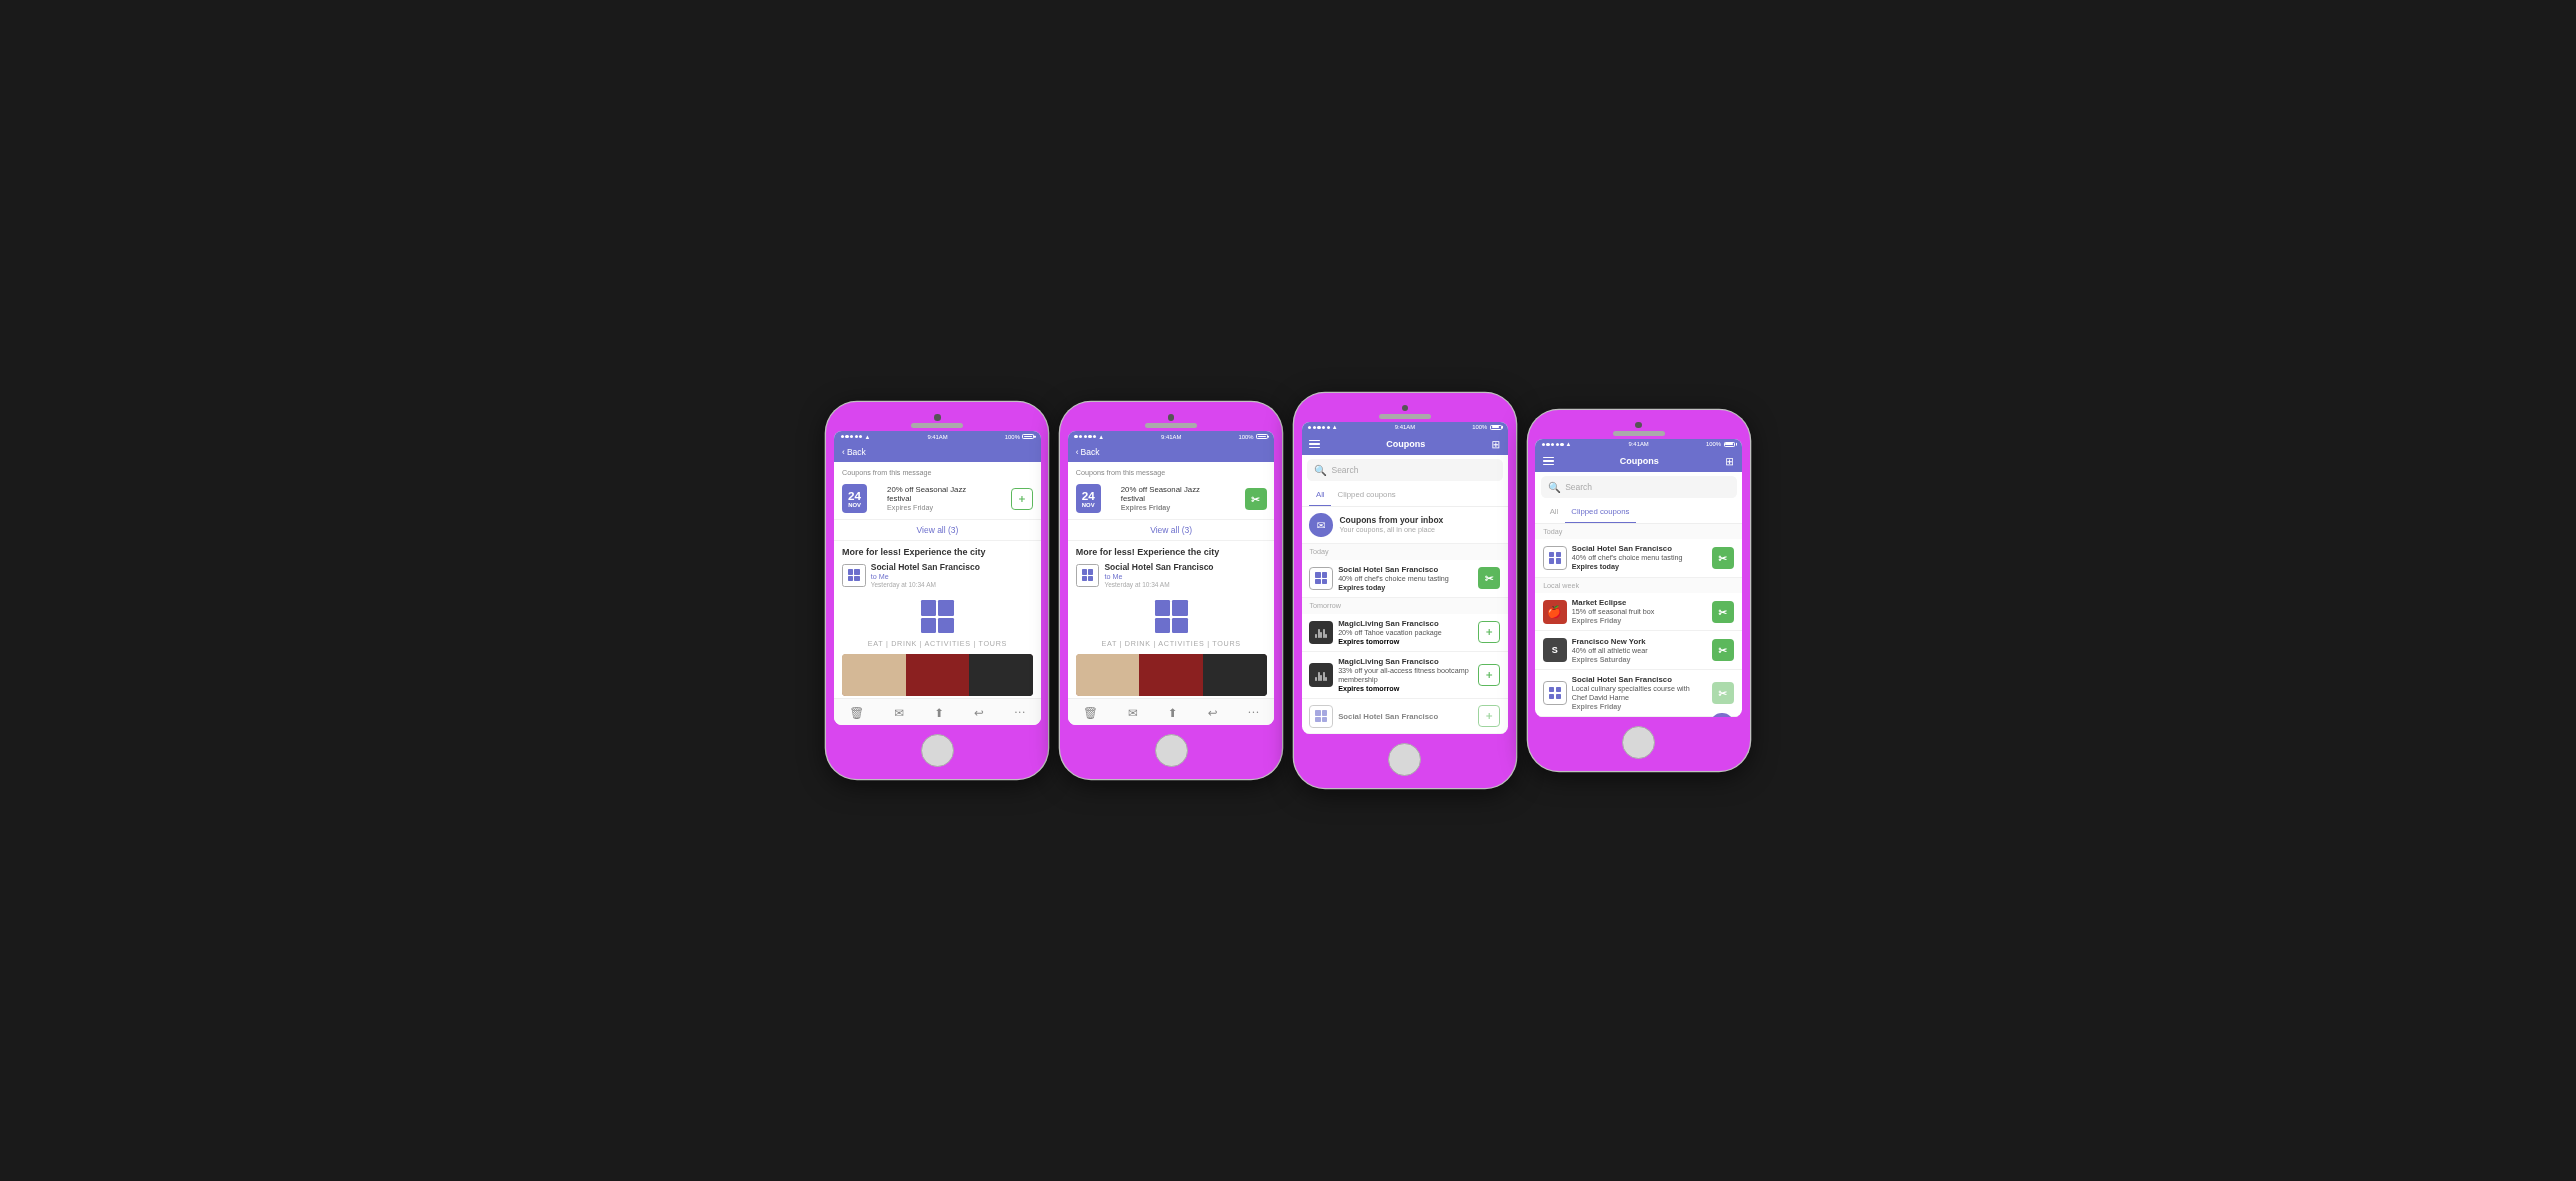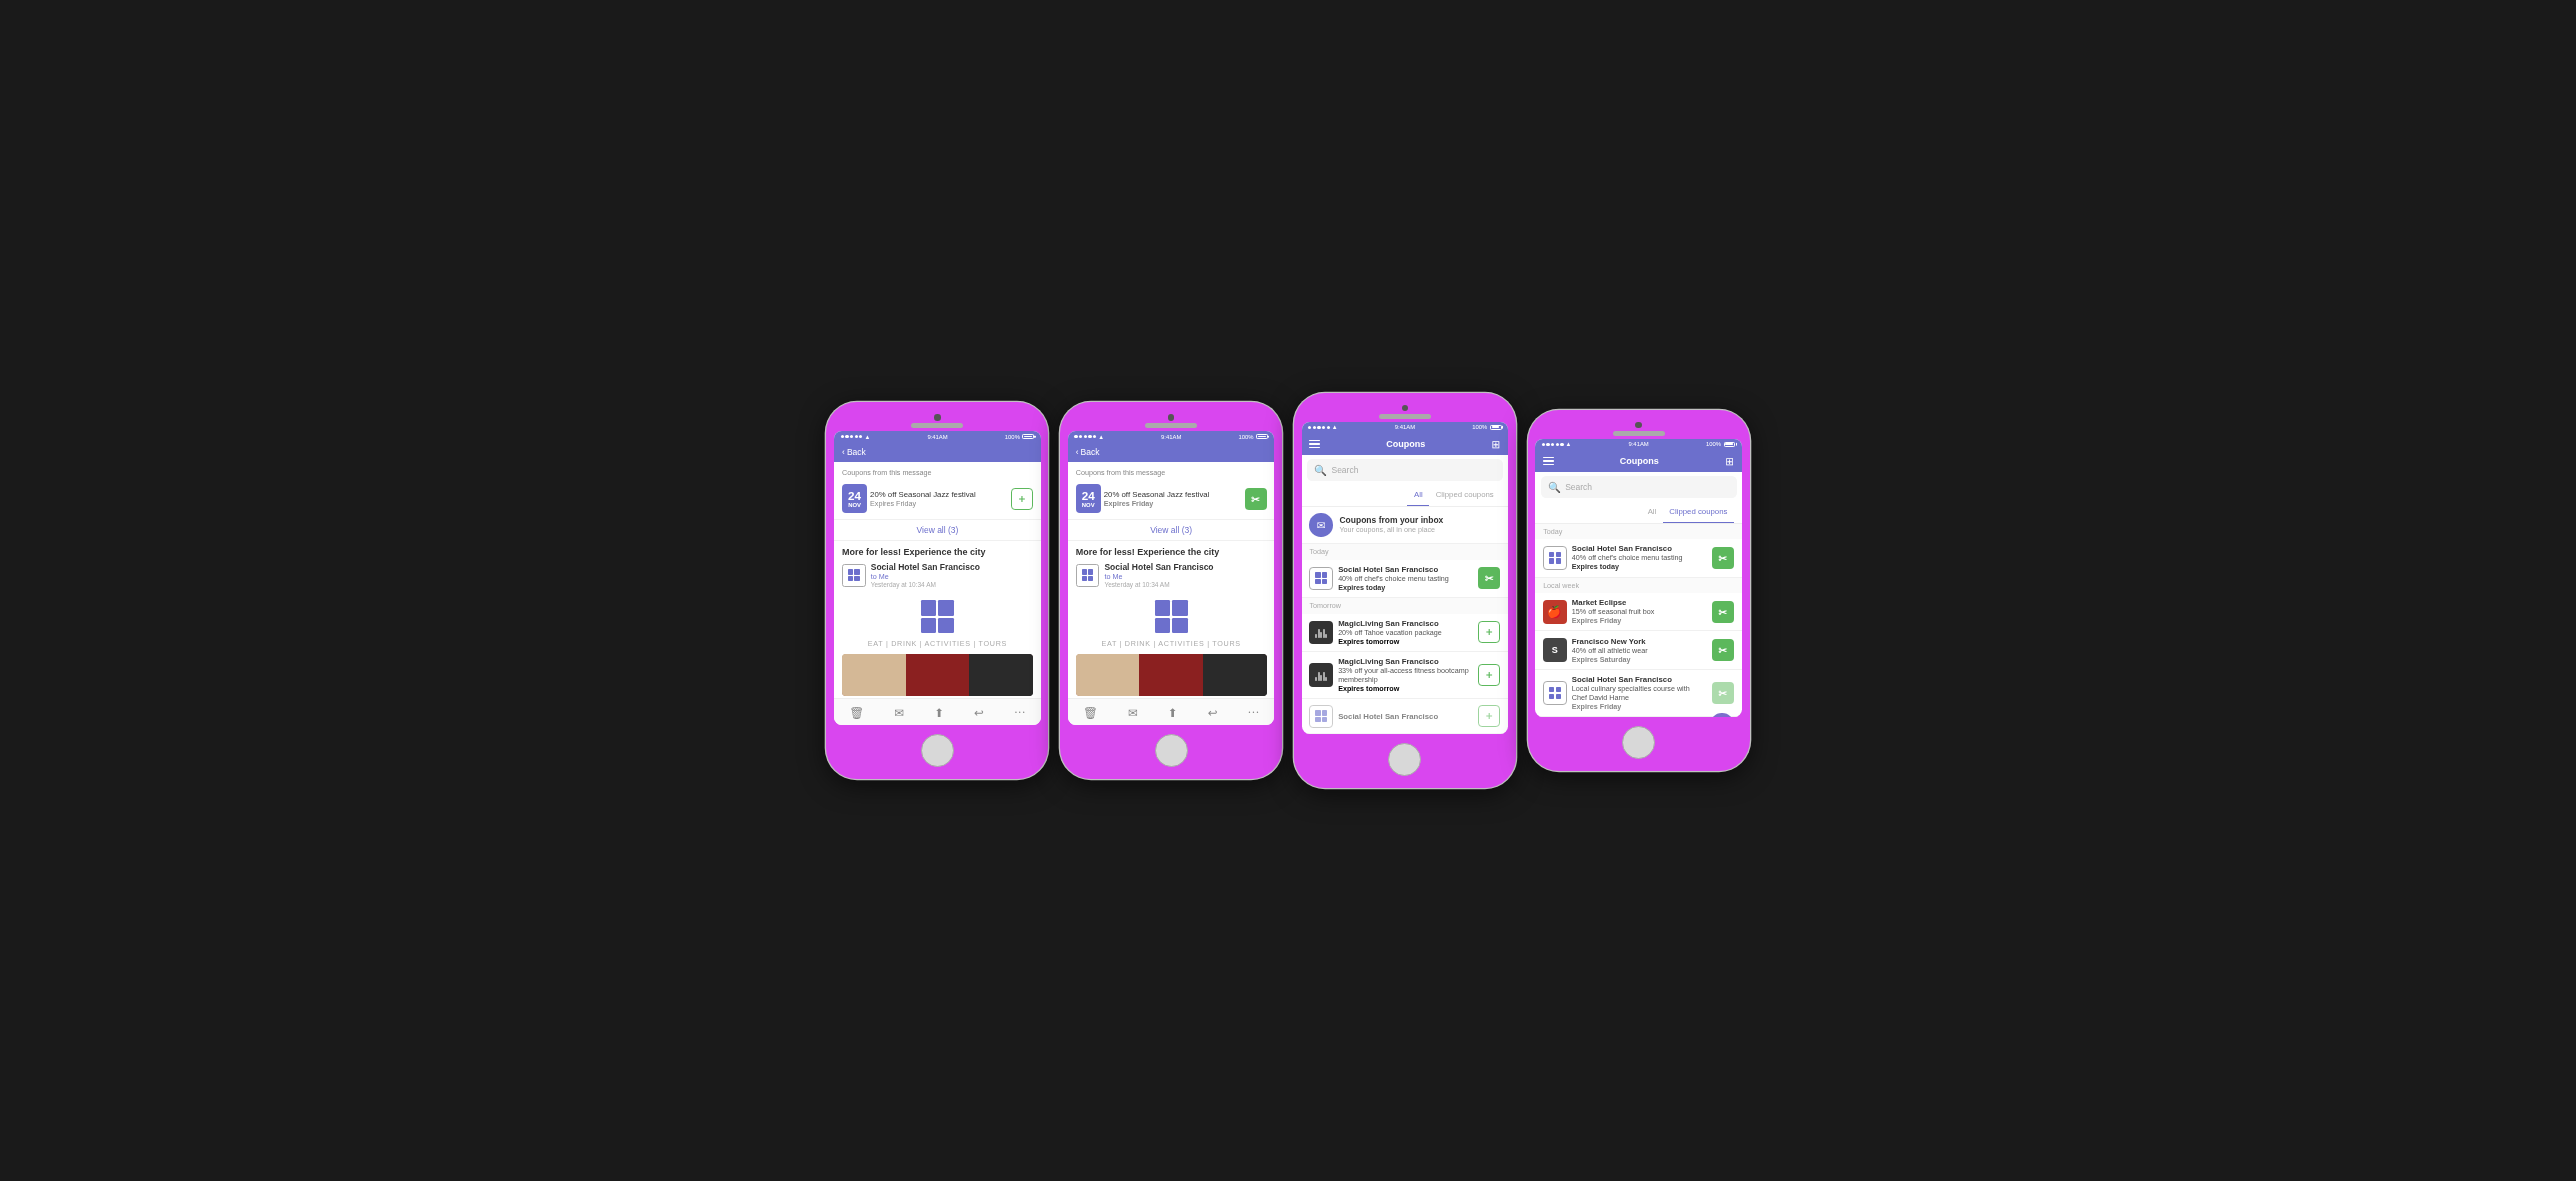--- a/index.html
+++ b/index.html
@@ -128,21 +128,21 @@
       color: #888;
       padding: 5.2px 7.8px 2.6px;
       font-family: -apple-system, sans-serif;
     }
 
     
     .coupon-row {
       display: flex;
       align-items: center;
       padding: 5.2px 7.8px;
-      gap: 3px;
+      gap: 20px;
       font-family: -apple-system, sans-serif;
       border-bottom: 0.7px solid #f0f0f0;
     }
     .coupon-date-box {
       width: 25px; height: 29px;
       background: #6c6fcc;
       border-radius: 3.9px;
       display: flex;
       flex-direction: column;
       align-items: center;
@@ -281,21 +281,20 @@
       gap: 3.9px;
       font-family: -apple-system, sans-serif;
     }
     .search-text { font-size: 8.5px; color: #aaa; }
 
     .tab-bar {
       display: flex;
       border-bottom: 0.7px solid #eee;
       padding: 0 7.8px;
       font-family: -apple-system, sans-serif;
-      justify-content: flex-end;
     }
     .tab {
       padding: 5.2px 6.5px;
       font-size: 7.8px;
       color: #aaa;
       cursor: pointer;
       border-bottom: 1.3px solid transparent;
     }
     .tab.active {
       color: #6c6fcc;

